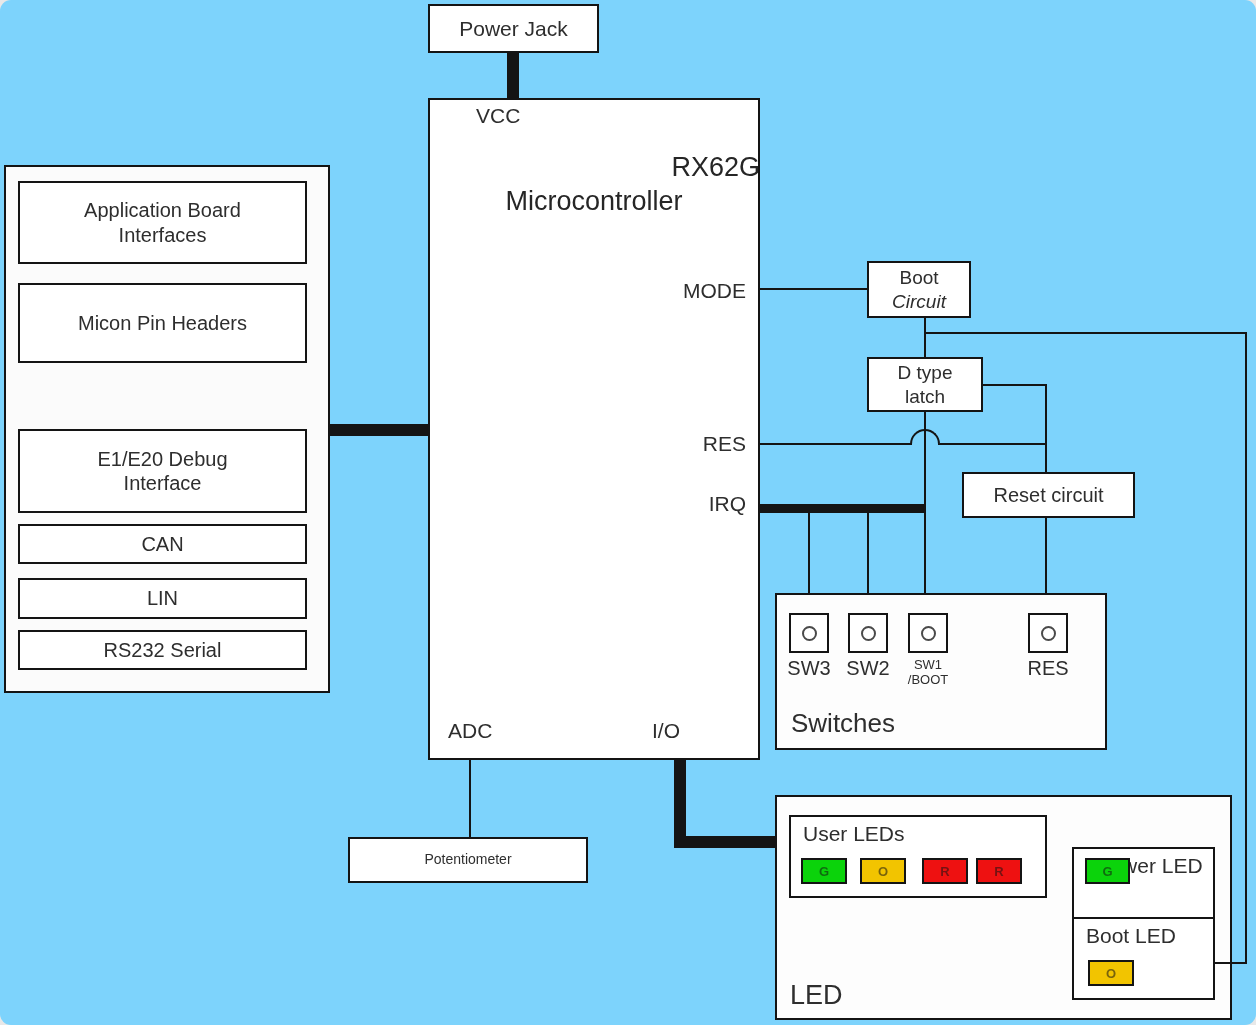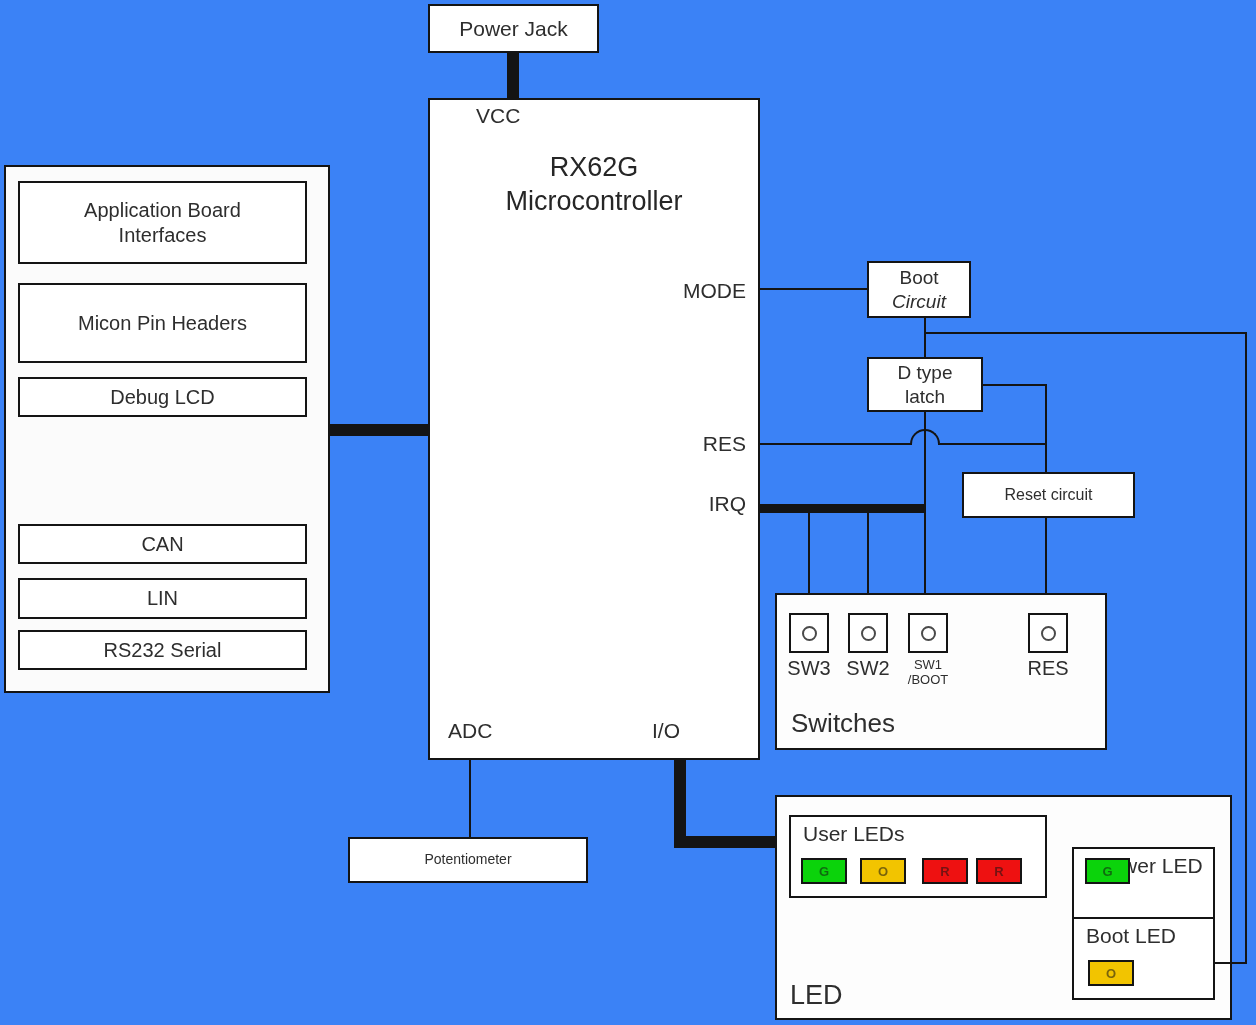--- a/index.html
+++ b/index.html
@@ -1,18 +1,18 @@
 <!DOCTYPE html>
 <html><head>
 <meta charset="utf-8">
 <style>
   html,body{margin:0;padding:0;background:#e8e8e8;}
   #canvas{
-    position:relative;width:1256px;height:1025px;background:#3b82f6;
-    font-family:"Liberation Sans", sans-serif;color:#2e2e2e;overflow:hidden;
+    position:relative;width:1256px;height:1025px;background:#7dd3fc;
+    font-family:"Liberation Sans", sans-serif;color:#2e2e2e;overflow:hidden;border-radius:11px;
   }
   .box{
     position:absolute;box-sizing:border-box;border:2px solid #141414;background:#ffffff;
     display:flex;flex-direction:column;align-items:center;justify-content:center;
     text-align:center;line-height:1.22;
   }
   .wire{position:absolute;background:#141414;}
   .lbl{position:absolute;white-space:nowrap;}
   .hop{
     position:absolute;box-sizing:border-box;border:2px solid #141414;border-bottom:none;
@@ -42,39 +42,40 @@
 <div id="canvas">
 
   <div class="box" style="left:428px;top:4px;width:171px;height:49px;font-size:21px;">
     <span>Power Jack</span>
   </div>
   <div class="wire" style="left:507px;top:53px;width:12px;height:45px;"></div>
 
   <div class="box" style="left:428px;top:98px;width:332px;height:662px;"></div>
   <div class="lbl pin" style="left:476px;top:104px;">VCC</div>
   <div class="lbl" style="left:428px;top:150px;width:332px;text-align:center;font-size:27px;line-height:34px;color:#262626;">
-    <span style="display:block;">RX62G</span>
+    <span style="display:block;text-align:right;">RX62G</span>
     <span style="display:block;">Microcontroller</span>
   </div>
   <div class="lbl pin right" style="left:640px;top:279px;">MODE</div>
   <div class="lbl pin right" style="left:640px;top:432px;">RES</div>
   <div class="lbl pin right" style="left:640px;top:492px;">IRQ</div>
   <div class="lbl pin" style="left:448px;top:719px;">ADC</div>
   <div class="lbl pin" style="left:652px;top:719px;">I/O</div>
 
   <div class="box" style="left:4px;top:165px;width:326px;height:528px;background:#fbfbfb;"></div>
   <div class="box" style="left:18px;top:181px;width:289px;height:83px;font-size:20px;">
     <span style="display:block;">Application Board</span>
     <span style="display:block;">Interfaces</span>
   </div>
   <div class="box" style="left:18px;top:283px;width:289px;height:80px;font-size:20px;">
     <span>Micon Pin Headers</span>
   </div>
-  <div class="box" style="left:18px;top:377px;width:289px;height:40px;font-size:20px;">
-    <span>Debug LCD</span>
+  <div class="box" style="left:18px;top:429px;width:289px;height:84px;font-size:20px;">
+    <span style="display:block;">E1/E20 Debug</span>
+    <span style="display:block;">Interface</span>
   </div>
   <div class="box" style="left:18px;top:578px;width:289px;height:41px;font-size:20px;">
     <span>LIN</span>
   </div>
   <div class="box" style="left:18px;top:524px;width:289px;height:40px;font-size:20px;">
     <span>CAN</span>
   </div>
   <div class="box" style="left:18px;top:630px;width:289px;height:40px;font-size:20px;">
     <span>RS232 Serial</span>
   </div>
@@ -98,21 +99,21 @@
   <div class="wire" style="left:924px;top:412px;width:2px;height:201px;"></div>
 
   <div class="wire" style="left:760px;top:443px;width:151px;height:2px;"></div>
   <div class="hop" style="left:910px;top:429px;width:30px;height:16px;"></div>
   <div class="wire" style="left:940px;top:443px;width:107px;height:2px;"></div>
 
   <div class="wire" style="left:760px;top:504px;width:166px;height:9px;"></div>
   <div class="wire" style="left:808px;top:513px;width:2px;height:100px;"></div>
   <div class="wire" style="left:867px;top:513px;width:2px;height:100px;"></div>
 
-  <div class="box" style="left:962px;top:472px;width:173px;height:46px;font-size:16px;">
+  <div class="box" style="left:962px;top:472px;width:173px;height:46px;font-size:20px;">
     <span>Reset circuit</span>
   </div>
   <div class="wire" style="left:1045px;top:518px;width:2px;height:95px;"></div>
 
   <div class="box" style="left:775px;top:593px;width:332px;height:157px;background:#fdfdfd;"></div>
   <div class="swsq" style="left:789px;top:613px;">
     <div class="swcircle"></div>
   </div>
   <div class="swsq" style="left:848px;top:613px;">
     <div class="swcircle"></div>

